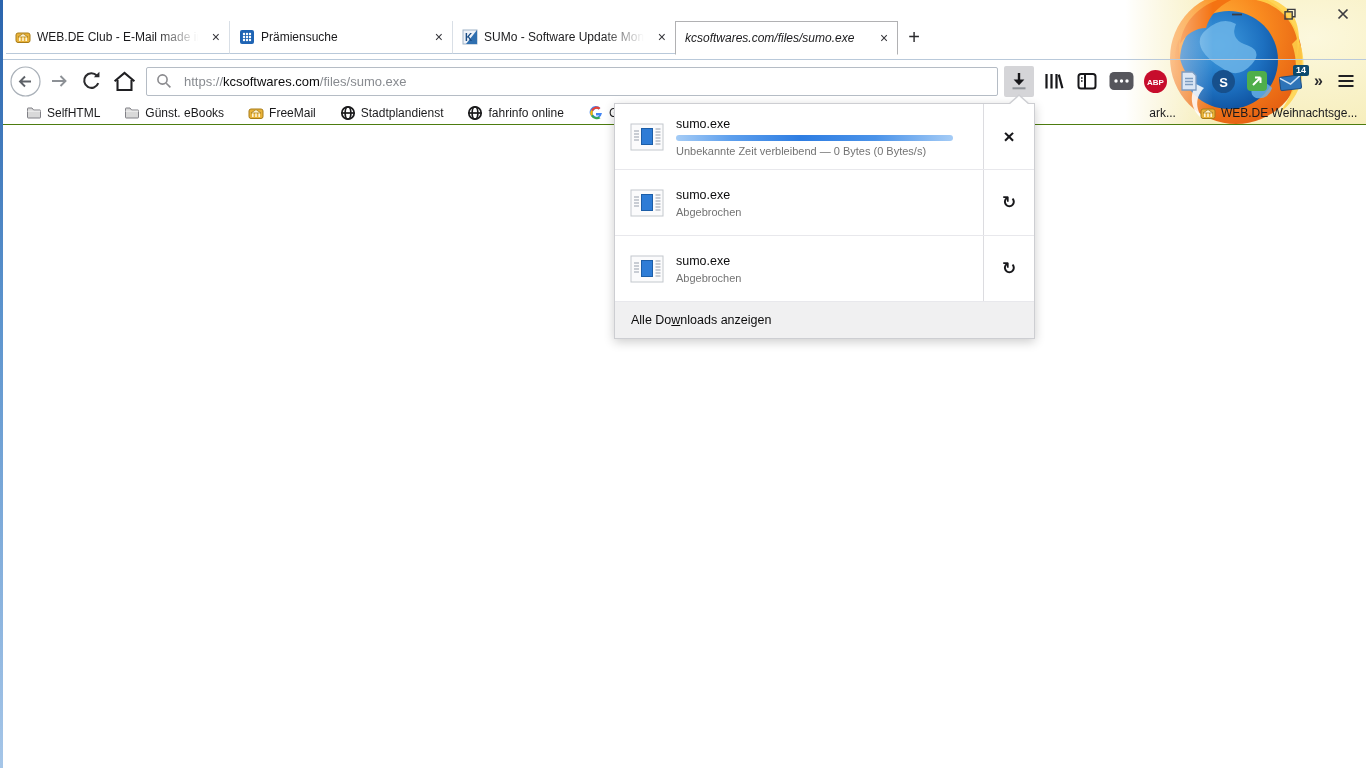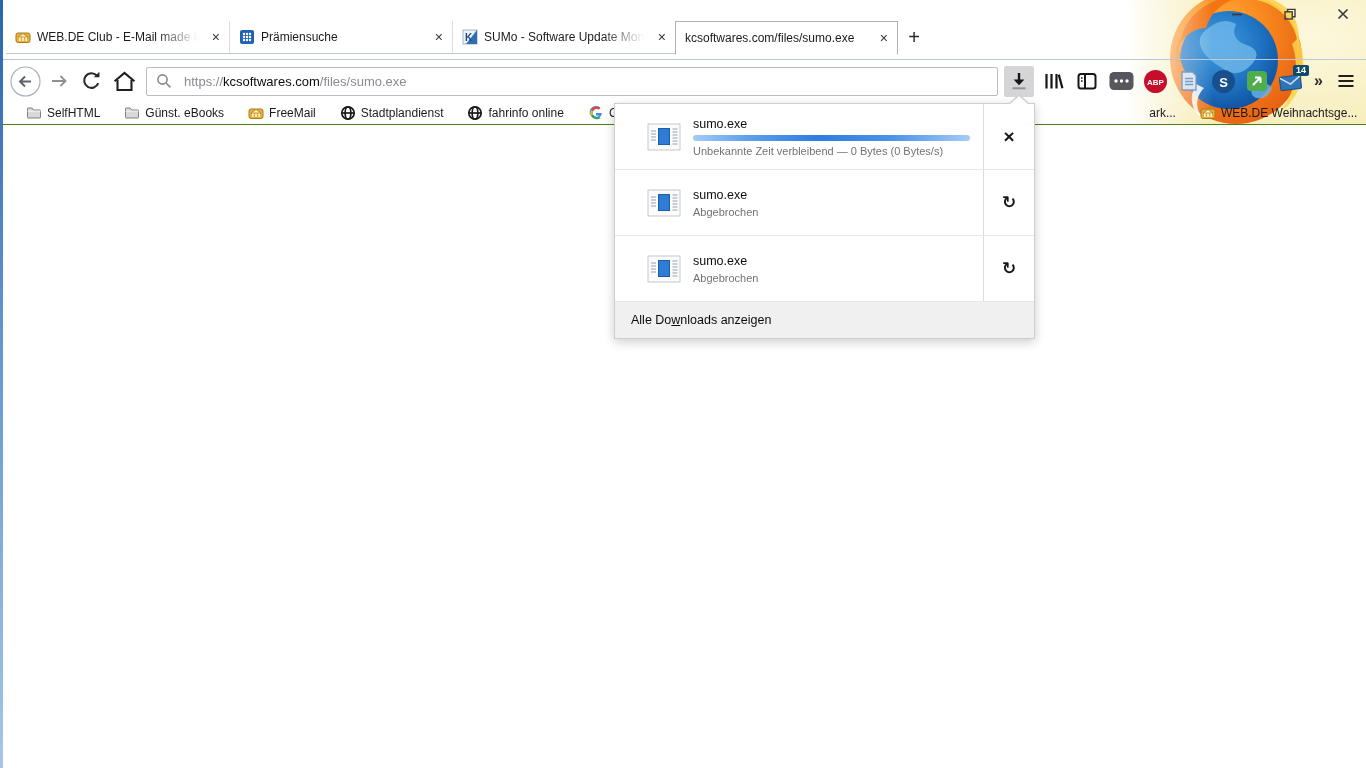--- a/index.html
+++ b/index.html
@@ -27,21 +27,21 @@
              padding-left:5px; z-index:2; font-size:12px; }
   .menu-item { padding:3px 8px; }
   .menu-item u { text-decoration:underline; }
 
   
   .tabbar { position:absolute; left:3px; right:0; top:21px; height:39px; z-index:2;
             display:flex; align-items:flex-start; padding-left:3px; border-bottom:1px solid #b9c9da; }
   .tab { position:relative; display:flex; align-items:center; width:223px; height:33px;
          padding:0 6px 0 9px; font-size:12px; gap:6px; margin-bottom:-1px; border-bottom:1px solid #b9c9da; }
   .tab + .tab { border-left:1px solid #d9dfe6; }
-  .tab.active { background:#fff; border:1px solid #b1b1b3; border-bottom:1px solid #fff; height:34px; }
+  .tab.active { background:#fff; border:1px solid #b1b1b3; border-bottom:1px solid #fff; height:34px;font-style:italic; }
   .tab-title { flex:1; white-space:nowrap; overflow:hidden; }
   .tab-title.fade { -webkit-mask-image:linear-gradient(90deg,#000 72%,transparent 97%);
                     mask-image:linear-gradient(90deg,#000 72%,transparent 97%); }
   .tab-close { font-size:14px; color:#35353a; padding:0 3px; line-height:1; }
   .tab-icon { width:16px; height:16px; flex:0 0 16px; display:flex; }
   .newtab-btn { width:32px; height:33px; display:flex; align-items:center; justify-content:center;
                 font-size:20px; font-weight:400; color:#2b2b2e; margin-bottom:-1px; }
 
   
   .navbar { position:absolute; left:3px; right:0; top:60px; height:42px; z-index:2;
@@ -68,21 +68,21 @@
   .bm-icon { width:16px; height:16px; display:flex; }
   .bm-spacer { flex:0 0 398px; }
   .bm-ovf { margin-left:auto; padding-right:12px; font-size:16px; font-weight:bold; color:#1a1a1c; }
 
   .content { position:absolute; left:3px; right:0; top:125px; bottom:0; background:#fff; z-index:1; }
 
   
   .dl-panel { position:absolute; left:614px; top:103px; width:421px; background:#fff; z-index:20;
               border:1px solid #cdced2; box-shadow:0 3px 10px rgba(0,0,0,.2); }
   .dl-row { height:66px; display:flex; align-items:center; border-bottom:1px solid #e8e8ec;
-            padding-left:32px; }
+            padding-left:15px; }
   .dl-file-icon { flex:0 0 34px; margin-right:12px; display:flex; }
   .dl-mid { flex:1; display:flex; flex-direction:column; gap:4px; padding-right:10px; }
   .dl-name { font-size:12.5px; color:#0c0c0d; }
   .dl-progress { height:6px; width:277px; border-radius:3px;
                  background:linear-gradient(to right,#a5ccf6 0%,#5d9fed 20%,#2e7de2 45%,#4b93e9 72%,#a5ccf6 100%); }
   .dl-status { font-size:11px; color:#737373; }
   .dl-action { width:51px; align-self:stretch; display:flex; align-items:center; justify-content:center;
                border-left:1px solid #dcdce0; }
   .glyph-x { font-size:19px; font-weight:bold; color:#17171a; line-height:1; }
   .glyph-retry { font-family:"DejaVu Sans", sans-serif; font-size:17px; font-weight:bold; color:#17171a; line-height:1; }

